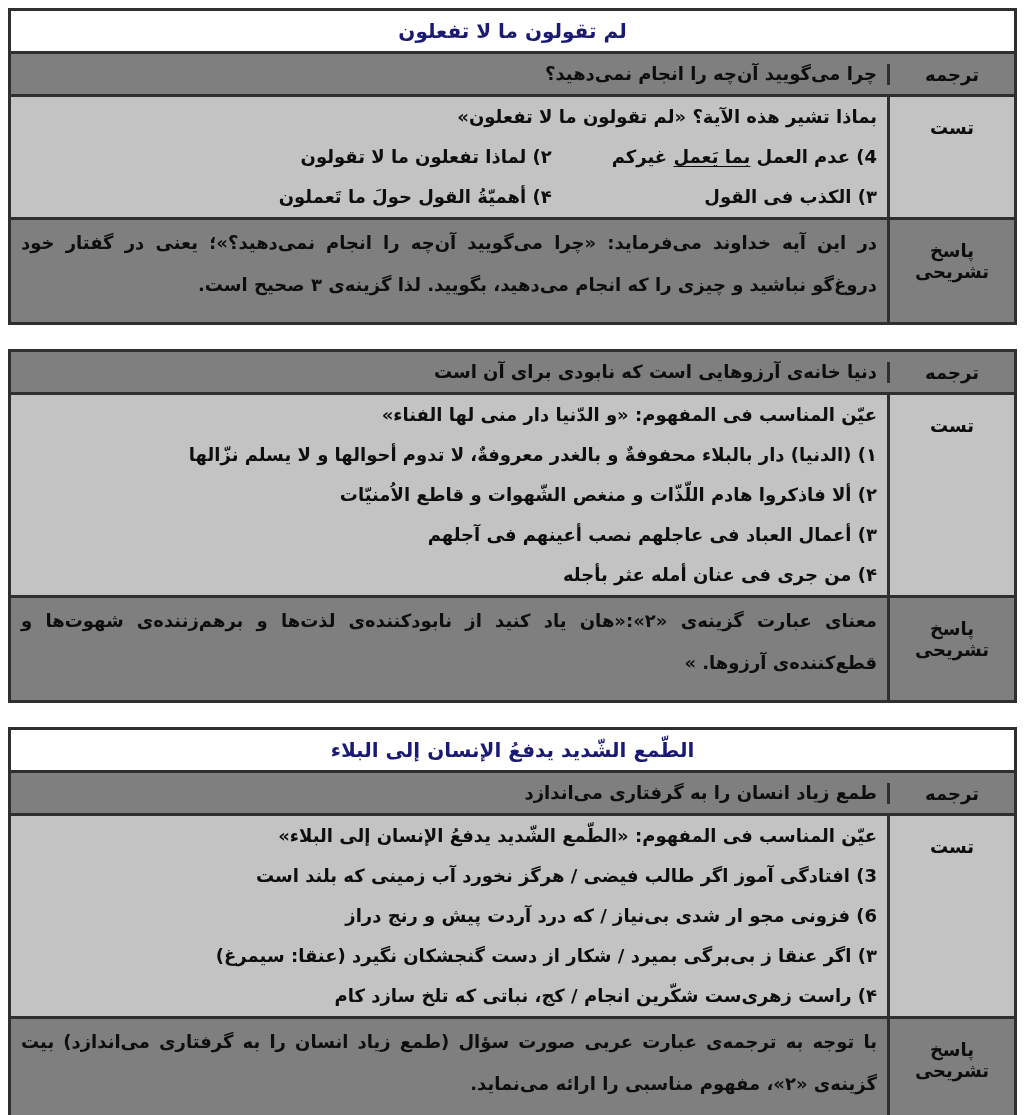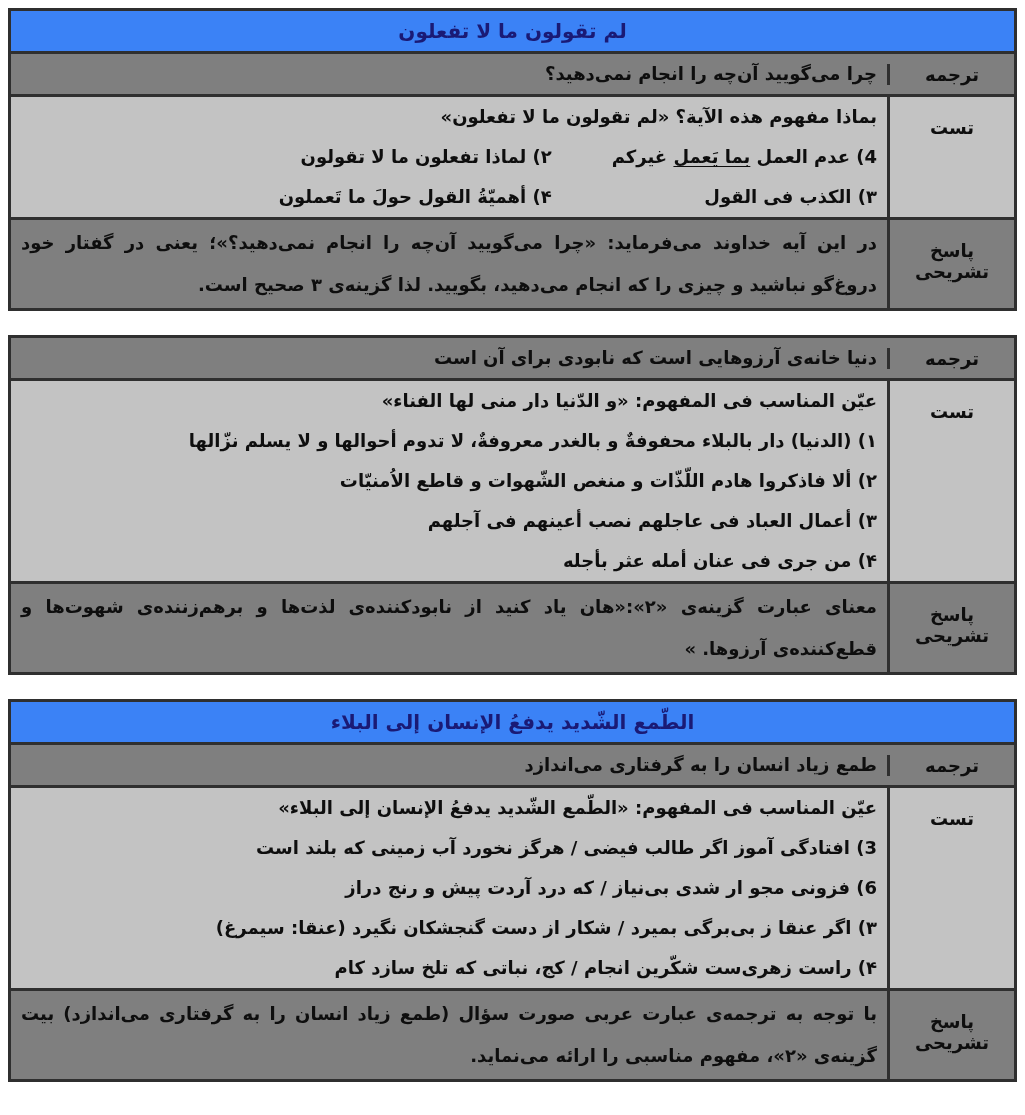--- a/index.html
+++ b/index.html
@@ -19,21 +19,21 @@
     margin-bottom:24px;
     background:#c3c3c3;
   }
   .row { display:flex; border-top:3px solid #2f2f2f; }
   .row:first-child { border-top:none; }
   .row.light { background:#c3c3c3; }
   .row.dark  { background:#7f7f7f; }
   .header-row {
     min-height:40px;
     align-items:center; justify-content:center;
-    background:#3b82f6;
+    background:#ffffff;
   }
   .title {
     width:100%;
     text-align:center;
     font-size:20px;
     color:#1a1a75;
     line-height:40px;
     white-space:nowrap;
   }
   .cell-label {
@@ -55,21 +55,21 @@
   .row.v-center { min-height:38px; align-items:center; }
   .header-row, .trans-row { min-height:38px; }
   .line {
     line-height:40px;
     text-align:right;
     white-space:nowrap;
   }
   .opt-grid { display:grid; grid-template-columns:38% 1fr; }
   .opt-grid .line { padding-left:8px; }
   .expl-row { min-height:82px; }
-  .expl-row .cell-content { padding-top:2px; padding-bottom:2px; }
+  .expl-row .cell-content { padding-top:2px; padding-bottom:16px; }
   .para {
     line-height:42px;
     text-align:justify;
     text-align-last:right;
   }
   .ul { text-decoration:underline; text-underline-offset:3px; }
 </style>
 </head>
 <body>
 
@@ -79,21 +79,21 @@
   </div>
   <div class="row dark v-center trans-row">
     <div class="cell-label">ترجمه</div>
     <div class="cell-content">
       <div class="line">چرا می‌گویید آن‌چه را انجام نمی‌دهید؟</div>
     </div>
   </div>
   <div class="row light">
     <div class="cell-label">تست</div>
     <div class="cell-content">
-      <div class="line">بماذا مفهوم هذه الآیة؟ «لم تقولون ما لا تفعلون»</div>
+      <div class="line">بماذا تشیر هذه الآیة؟ «لم تقولون ما لا تفعلون»</div>
       <div class="opt-grid">
         <div class="line"><span>4) عدم العمل </span><span class="ul">بما یَعمل</span><span> غیرکم</span></div>
         <div class="line">۲) لماذا تفعلون ما لا تقولون</div>
         <div class="line">۳) الکذب فی القول</div>
         <div class="line">۴) أهمیّةُ القول حولَ ما تَعملون</div>
       </div>
     </div>
   </div>
   <div class="row dark expl-row">
     <div class="cell-label">پاسخ تشریحی</div>

